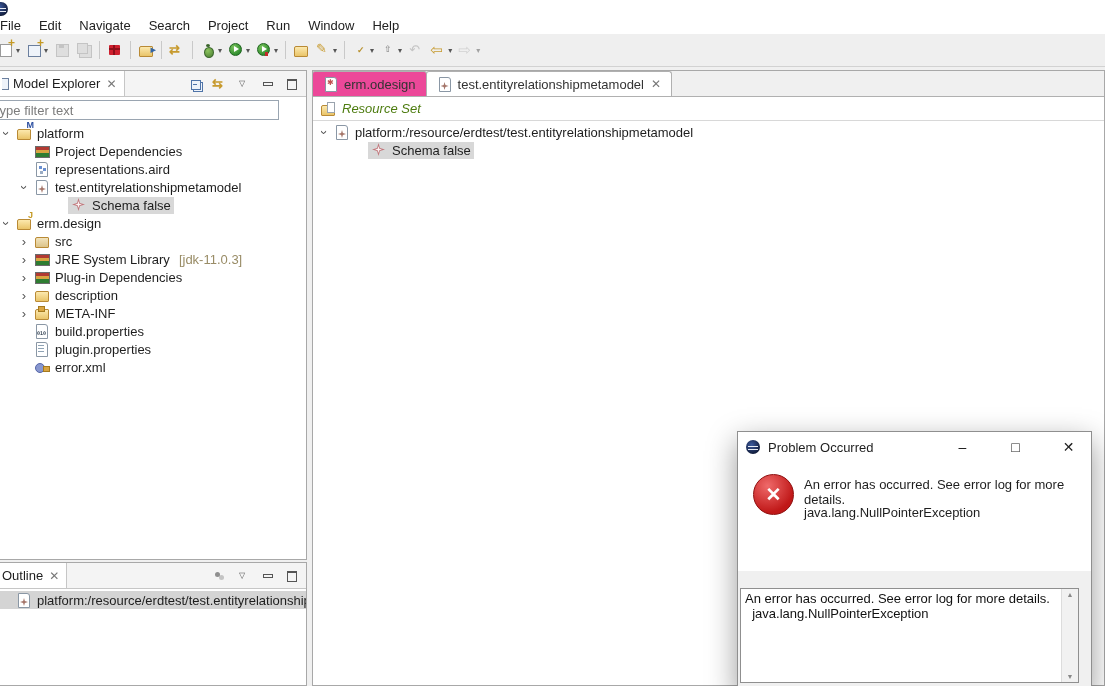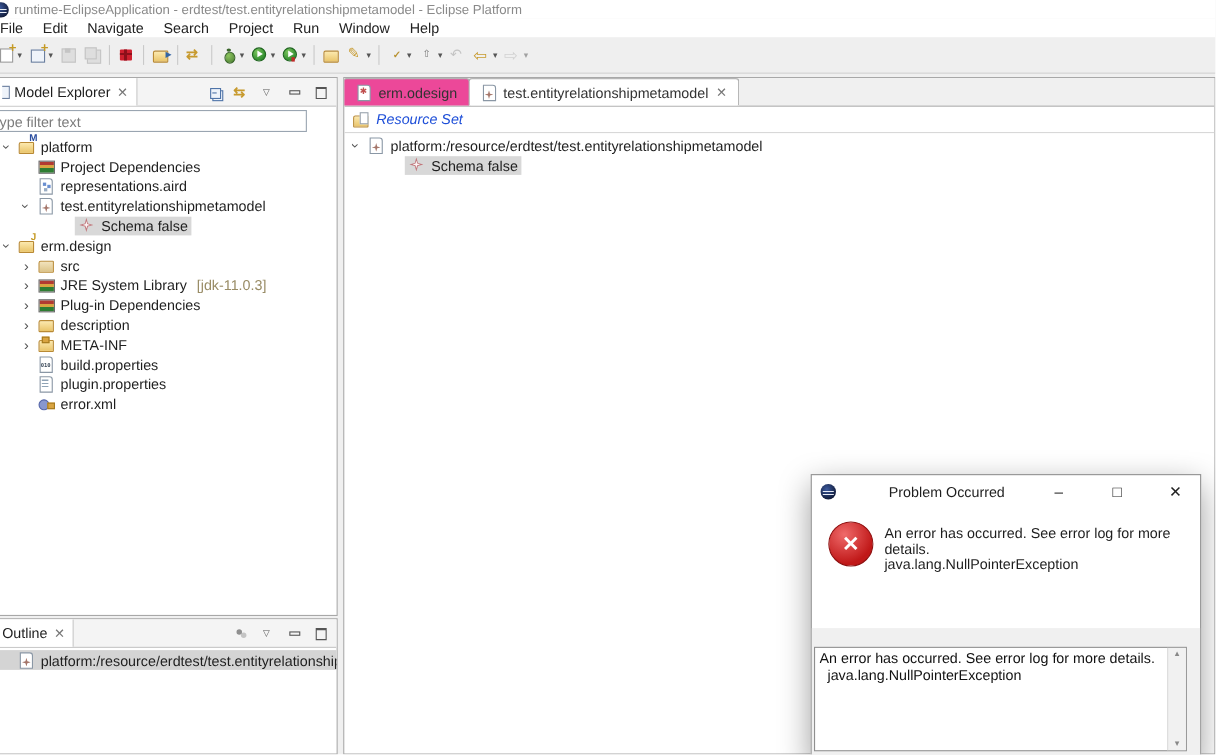--- a/index.html
+++ b/index.html
@@ -121,27 +121,27 @@
   .tree-row.fullsel{background:#d4d4d4;}
   .suffix{color:#998c66;margin-left:4px;}
 
   
   .editor{position:absolute;left:312px;top:4px;right:0;bottom:0;background:#fff;border:1px solid #a8a8a8;overflow:hidden;}
   .etabs{height:25px;background:#f0f0f0;border-bottom:1px solid #b0b0b0;display:flex;align-items:stretch;}
   .etab{display:flex;align-items:center;gap:5px;padding:0 10px;background:#ec4899;color:#333;
     border:1px solid #b0b0b0;border-bottom:none;border-radius:3px 3px 0 0;margin-left:-1px;}
   .etab.active{background:#fff;}
   .rshead{height:23px;display:flex;align-items:center;gap:6px;padding-left:7px;border-bottom:1px solid #d8d8d8;}
-  .rshead .it{font-style:italic;color:#1d4ed8;}
+  .rshead .it{font-style:italic;color:#4d7c0f;}
 
   
   .dialog{position:absolute;left:737px;top:431px;width:353px;height:260px;background:#fff;
     border:1px solid #8f8f8f;box-shadow:0 10px 28px rgba(0,0,0,.4);z-index:9;}
   .dtitle{height:30px;display:flex;align-items:center;gap:8px;padding-left:8px;}
-  .dtitle .lbl{flex:1;margin-left:40px;}
+  .dtitle .lbl{flex:1;}
   .winbtn{width:45px;height:30px;display:flex;align-items:center;justify-content:center;color:#222;font-size:14px;}
   .dbody{position:relative;height:109px;}
   .erricon{position:absolute;left:15px;top:12px;width:39px;height:39px;border-radius:50%;
     background:radial-gradient(circle at 35% 28%,#ef6a6a,#c01818 70%);border:1px solid #8e0f0f;
     display:flex;align-items:center;justify-content:center;color:#fff;font-weight:bold;font-size:19px;}
   .dmsg{position:absolute;left:66px;top:15px;right:10px;}
   .dexc{position:absolute;left:66px;top:43px;}
   .btn{position:absolute;height:23px;background:#e1e1e1;border:1px solid #adadad;
     font:13px "Liberation Sans",sans-serif;color:#111;display:flex;align-items:center;justify-content:center;}
   .btn-ok{left:149px;top:111px;width:89px;}
@@ -153,21 +153,20 @@
     display:flex;flex-direction:column;justify-content:space-between;align-items:center;padding:2px 0;box-sizing:border-box;}
   .sbar span{font-size:7px;color:#888;}
 </style>
 </head>
 <body>
 
 <div class="app">
 
   <div class="titlebar">
     <span class="eclipse-logo"></span>
-    <span>runtime-EclipseApplication - erdtest/test.entityrelationshipmetamodel - Eclipse Platform</span>
   </div>
 
   <div class="menubar" id="menubar">
       <span class="menu-item">File</span>
       <span class="menu-item">Edit</span>
       <span class="menu-item">Navigate</span>
       <span class="menu-item">Search</span>
       <span class="menu-item">Project</span>
       <span class="menu-item">Run</span>
       <span class="menu-item">Window</span>

